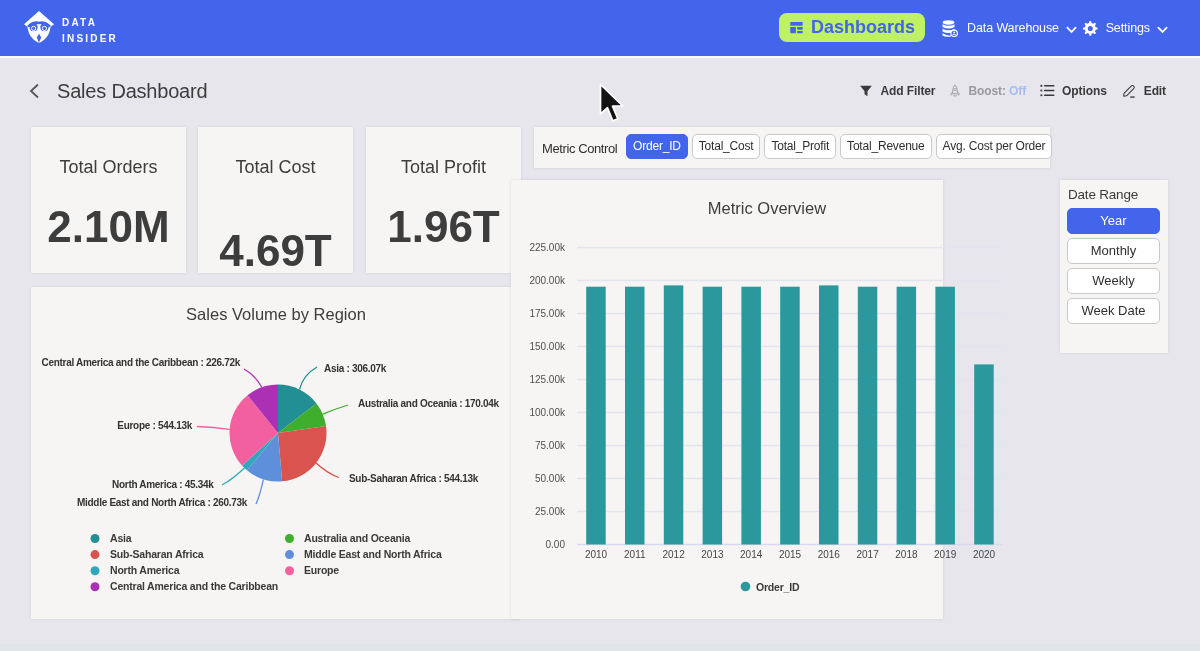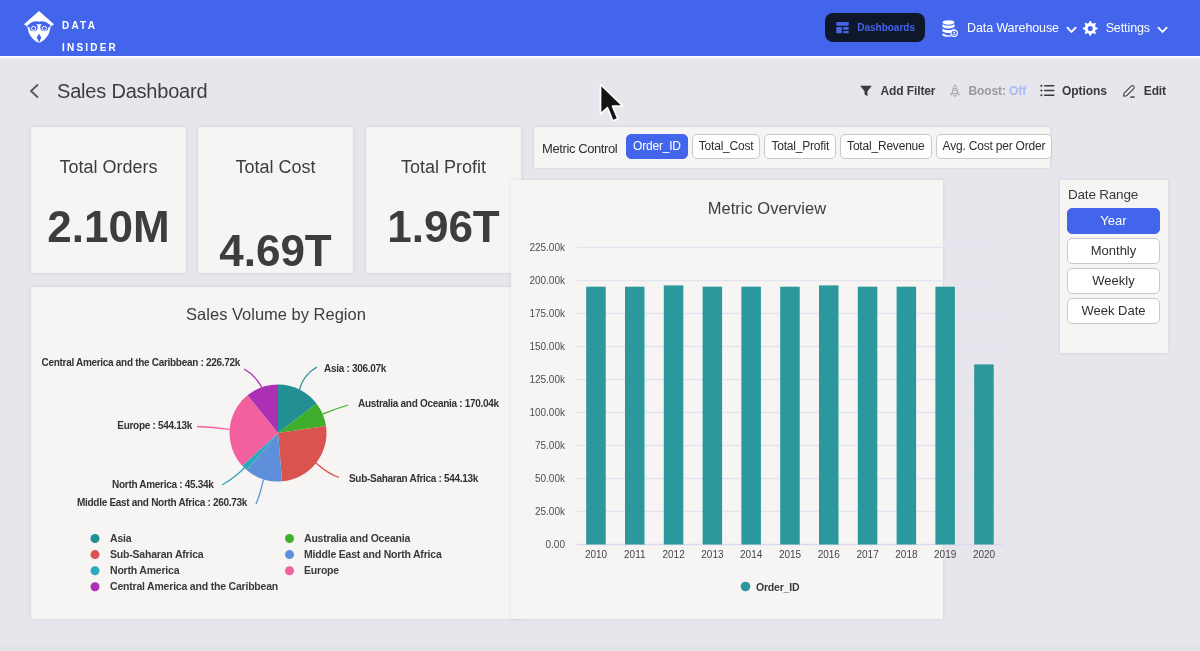--- a/index.html
+++ b/index.html
@@ -2,22 +2,22 @@
 <html><head>
 <meta charset="utf-8">
 <style>
 * { margin:0; padding:0; box-sizing:border-box; }
 html,body { width:1200px; height:651px; overflow:hidden; }
 body { font-family:"Liberation Sans", sans-serif; background:#e7e6ec; position:relative; }
 .abs { position:absolute; }
 .card { position:absolute; background:#f6f5f3; box-shadow:0 0 3px rgba(0,0,0,0.10); }
 #nav { position:absolute; left:0; top:0; width:1200px; height:56px; background:#4365ec; }
 #logo { position:absolute; left:24px; top:11px; }
-#logotext { position:absolute; left:62px; top:15px; color:#fff; font-size:10px; font-weight:bold; letter-spacing:2.2px; line-height:22px; }
-#dashbtn { position:absolute; top:13px; right:275px; height:29px; background:#0f172a; border-radius:8px; display:flex; align-items:center; color:#4365ec; font-size:10px; font-weight:bold; padding:0 10px; }
+#logotext { position:absolute; left:62px; top:15px; color:#fff; font-size:10px; font-weight:bold; letter-spacing:2.2px; line-height:16px; }
+#dashbtn { position:absolute; top:13px; right:275px; height:29px; background:#bef264; border-radius:8px; display:flex; align-items:center; color:#4365ec; font-size:18px; font-weight:bold; padding:0 10px; }
 .navitem { position:absolute; top:0; height:56px; display:flex; align-items:center; color:#fff; font-size:12.5px; letter-spacing:-0.1px; }
 #pagetitle { position:absolute; left:57px; top:80px; font-size:20px; color:#3d3d3d; letter-spacing:-0.2px; }
 #backchev { position:absolute; left:28px; top:83px; width:12px; height:16px; }
 #toolbar { position:absolute; top:83px; right:34px; display:flex; align-items:center; gap:14px; }
 .tool { display:flex; align-items:center; font-size:12px; font-weight:bold; color:#3a3a3a; letter-spacing:-0.1px; }
 .mcbtn { display:inline-block; height:25px; line-height:23px; padding:0 6px; border:1px solid #c9c9c9; border-radius:5px; background:#fff; color:#2f2f2f; font-size:12px; margin-right:4px; letter-spacing:-0.2px; }
 .mcbtn.sel { background:#4365ec; border-color:#4365ec; color:#fff; }
 .drbtn { position:absolute; left:7px; width:93px; height:26px; line-height:24px; text-align:center; border:1px solid #c9c9c9; border-radius:5px; background:#fff; color:#2f2f2f; font-size:13px; }
 .drbtn.sel { background:#4365ec; border-color:#4365ec; color:#fff; }
 </style>

